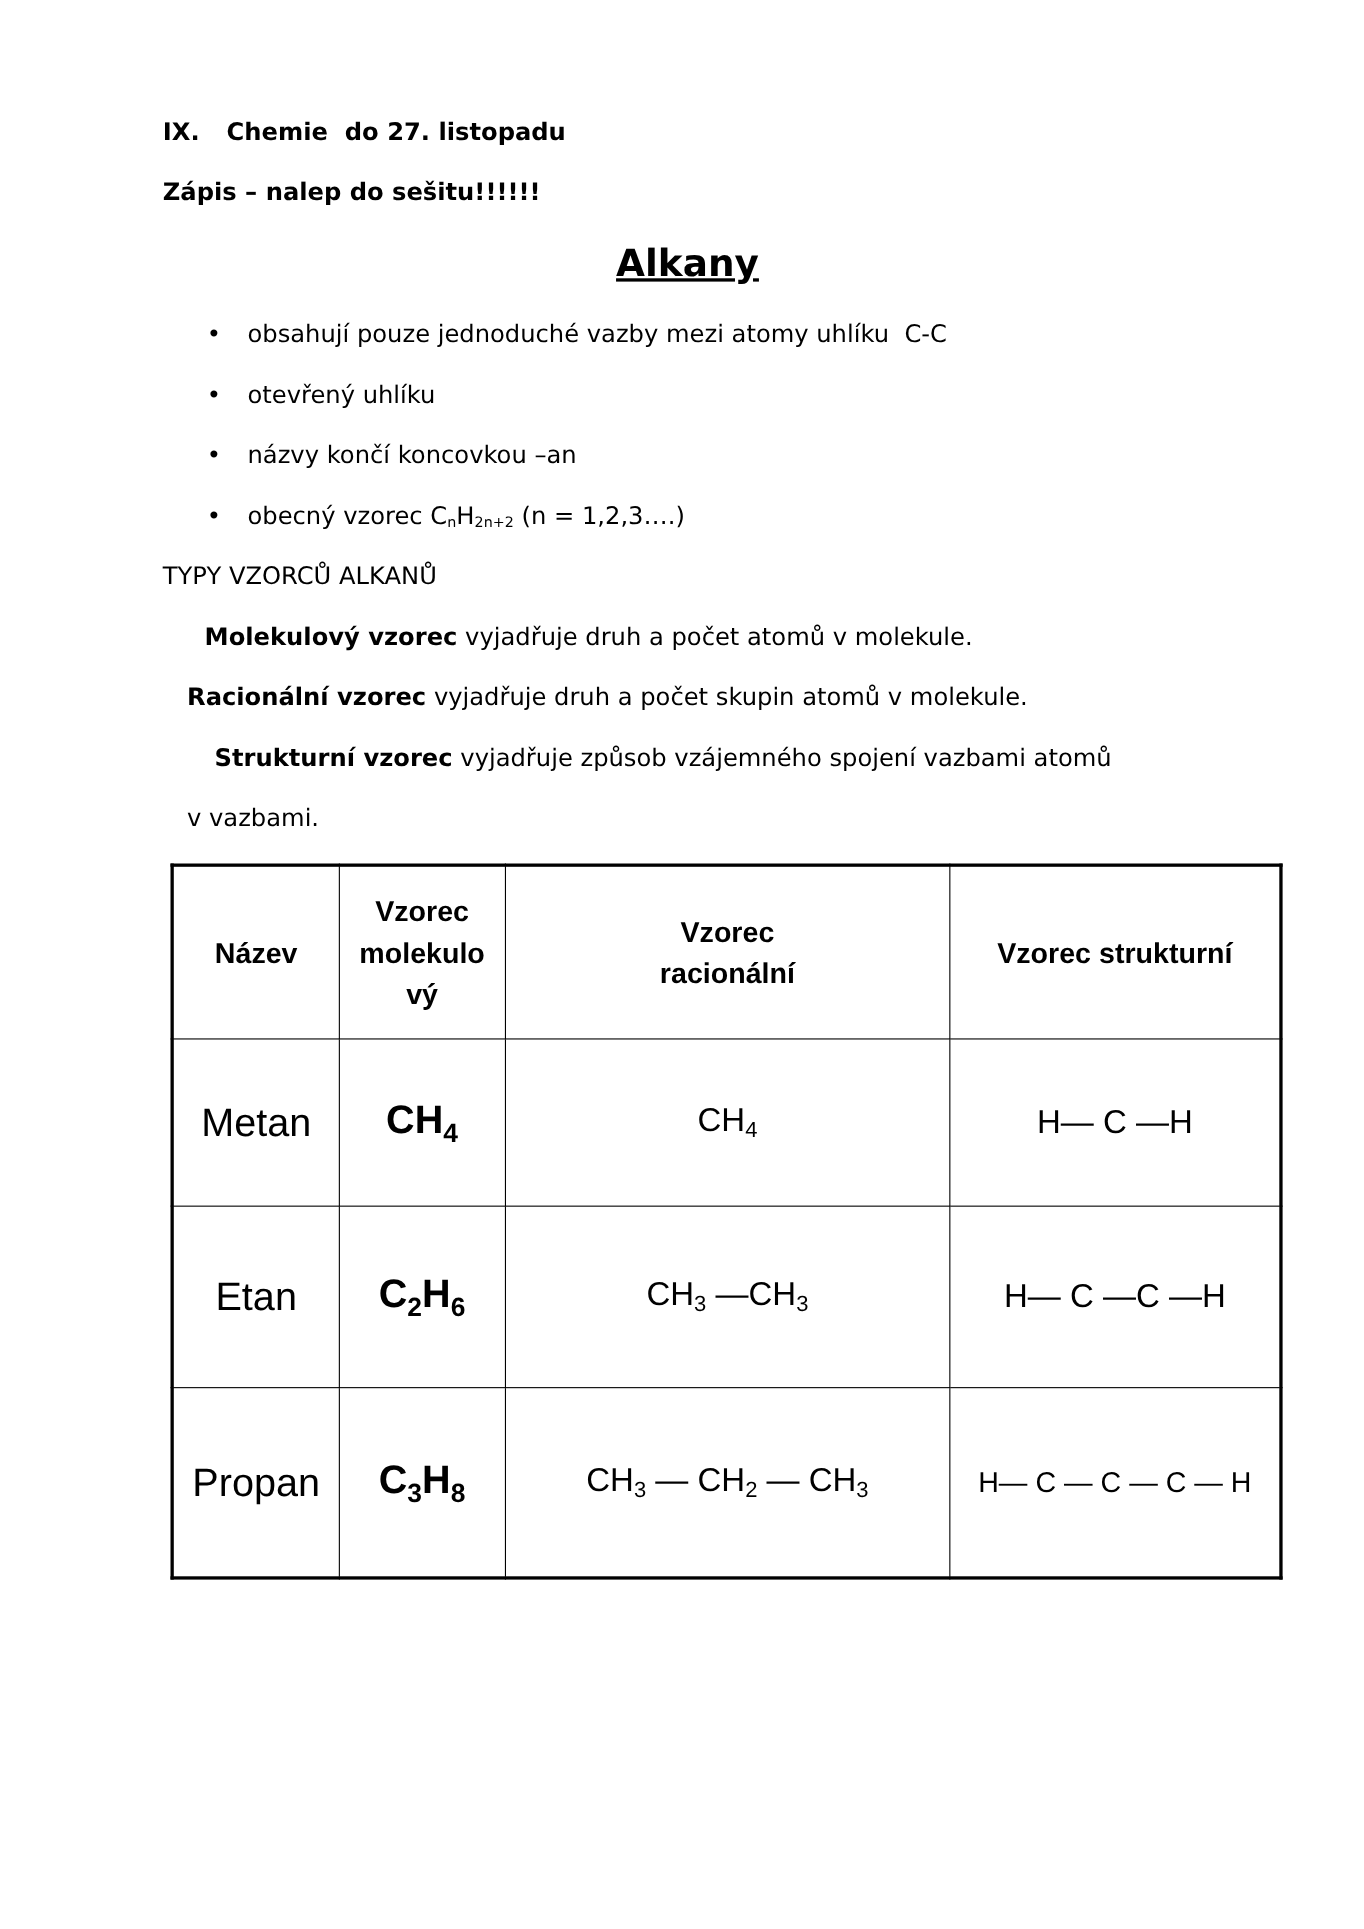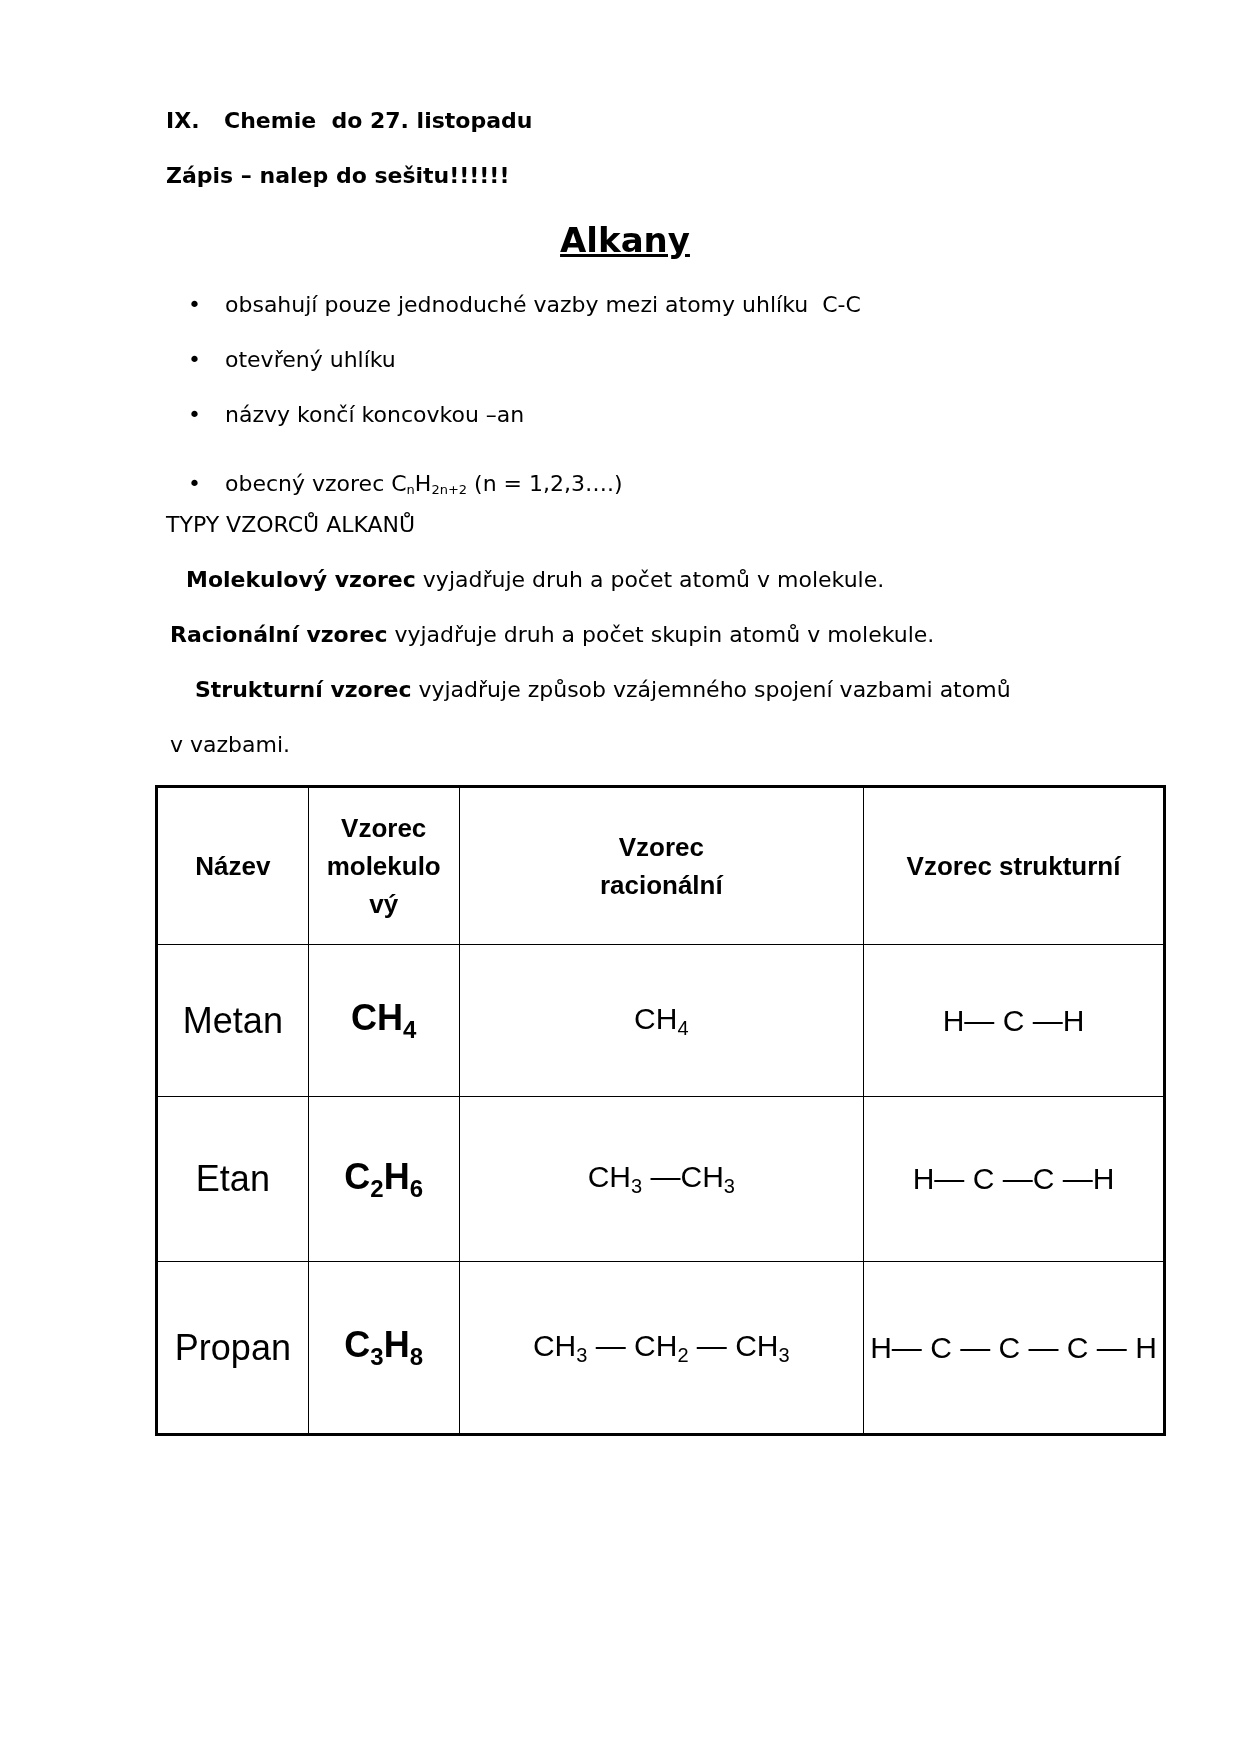--- a/index.html
+++ b/index.html
@@ -1,38 +1,38 @@
 <!DOCTYPE html>
 <html><head>
 <meta charset="utf-8">
 <style>
   html, body { margin: 0; padding: 0; background: #ffffff; }
   body { width: 1240px; height: 1754px; position: relative; overflow: hidden; color: #000; }
   .doc { font-family: "DejaVu Sans", sans-serif; }
-  .line { position: absolute; left: 166px; font-size: 22px; white-space: nowrap; }
+  .line { position: absolute; left: 148px; font-size: 22px; white-space: nowrap; }
   .b { font-weight: bold; }
   .heading-num { display: inline-block; width: 58px; }
   .title { position: absolute; left: 0; width: 1250px; text-align: center; top: 220px; font-size: 34px; font-weight: bold; text-decoration: underline; }
   .bullet { position: absolute; left: 188px; font-size: 22px; white-space: nowrap; }
   .bullet .dot { display: inline-block; width: 37px; }
   sub.sm { font-size: 13px; vertical-align: -3px; }
   .indent { left: 170px; }
   table.alk { position: absolute; left: 155px; top: 785px; width: 1011px; border-collapse: collapse; border: 3px solid #000; font-family: "Liberation Sans", sans-serif; }
   table.alk td, table.alk th { border: 1.5px solid #000; text-align: center; vertical-align: middle; padding: 0; }
   table.alk th { font-weight: bold; font-size: 26px; line-height: 38px; }
   .c1 { width: 150px; } .c2 { width: 150px; } .c3 { width: 405px; } .c4 { width: 300px; }
   .r-h { height: 158px; }
   .r1 { height: 152px; margin-left: 44px; } .r2 { height: 165px; } .r3 { height: 173px; } .r4 { height: 172px; }
   .name { font-size: 36px; }
   .mol { font-size: 36px; font-weight: bold; }
   .mol sub { font-size: 24px; vertical-align: -8px; }
   .rat { font-size: 30px; }
   .rat sub { font-size: 20px; vertical-align: -6px; }
   .str { font-size: 30px; }
-  .str.small { font-size: 30px; }
+  .str.small { font-size: 26px; }
   .str.xs { font-size: 23px; }
 </style>
 </head>
 <body class="doc">
 
 <div>
   <div class="line b" style="top:108px;">
     <span class="heading-num">IX.</span><span style="white-space:pre;">Chemie  do 27. listopadu</span>
   </div>
   <div class="line b" style="top:163px;">Zápis – nalep do sešitu!!!!!!</div>
@@ -43,21 +43,21 @@
 <div>
   <div class="bullet" style="top:292px;">
     <span class="dot">•</span><span style="white-space:pre;">obsahují pouze jednoduché vazby mezi atomy uhlíku  C-C</span>
   </div>
   <div class="bullet" style="top:347px;">
     <span class="dot">•</span><span>otevřený uhlíku</span>
   </div>
   <div class="bullet" style="top:402px;">
     <span class="dot">•</span><span>názvy končí koncovkou –an</span>
   </div>
-  <div class="bullet" style="top:471px;">
+  <div class="bullet" style="top:457px;">
     <span class="dot">•</span><span>obecný vzorec C</span><sub class="sm">n</sub><span>H</span><sub class="sm">2n+2</sub><span style="white-space:pre;"> (n = 1,2,3….)</span>
   </div>
 </div>
 
 <div class="line" style="top:512px;">TYPY VZORCŮ ALKANŮ</div>
 
 <div>
   <div class="line indent" style="top:567px;margin-left:16px;">
     <span class="b">Molekulový vzorec</span><span style="white-space:pre;"> vyjadřuje druh a počet atomů v molekule.</span>
   </div>

